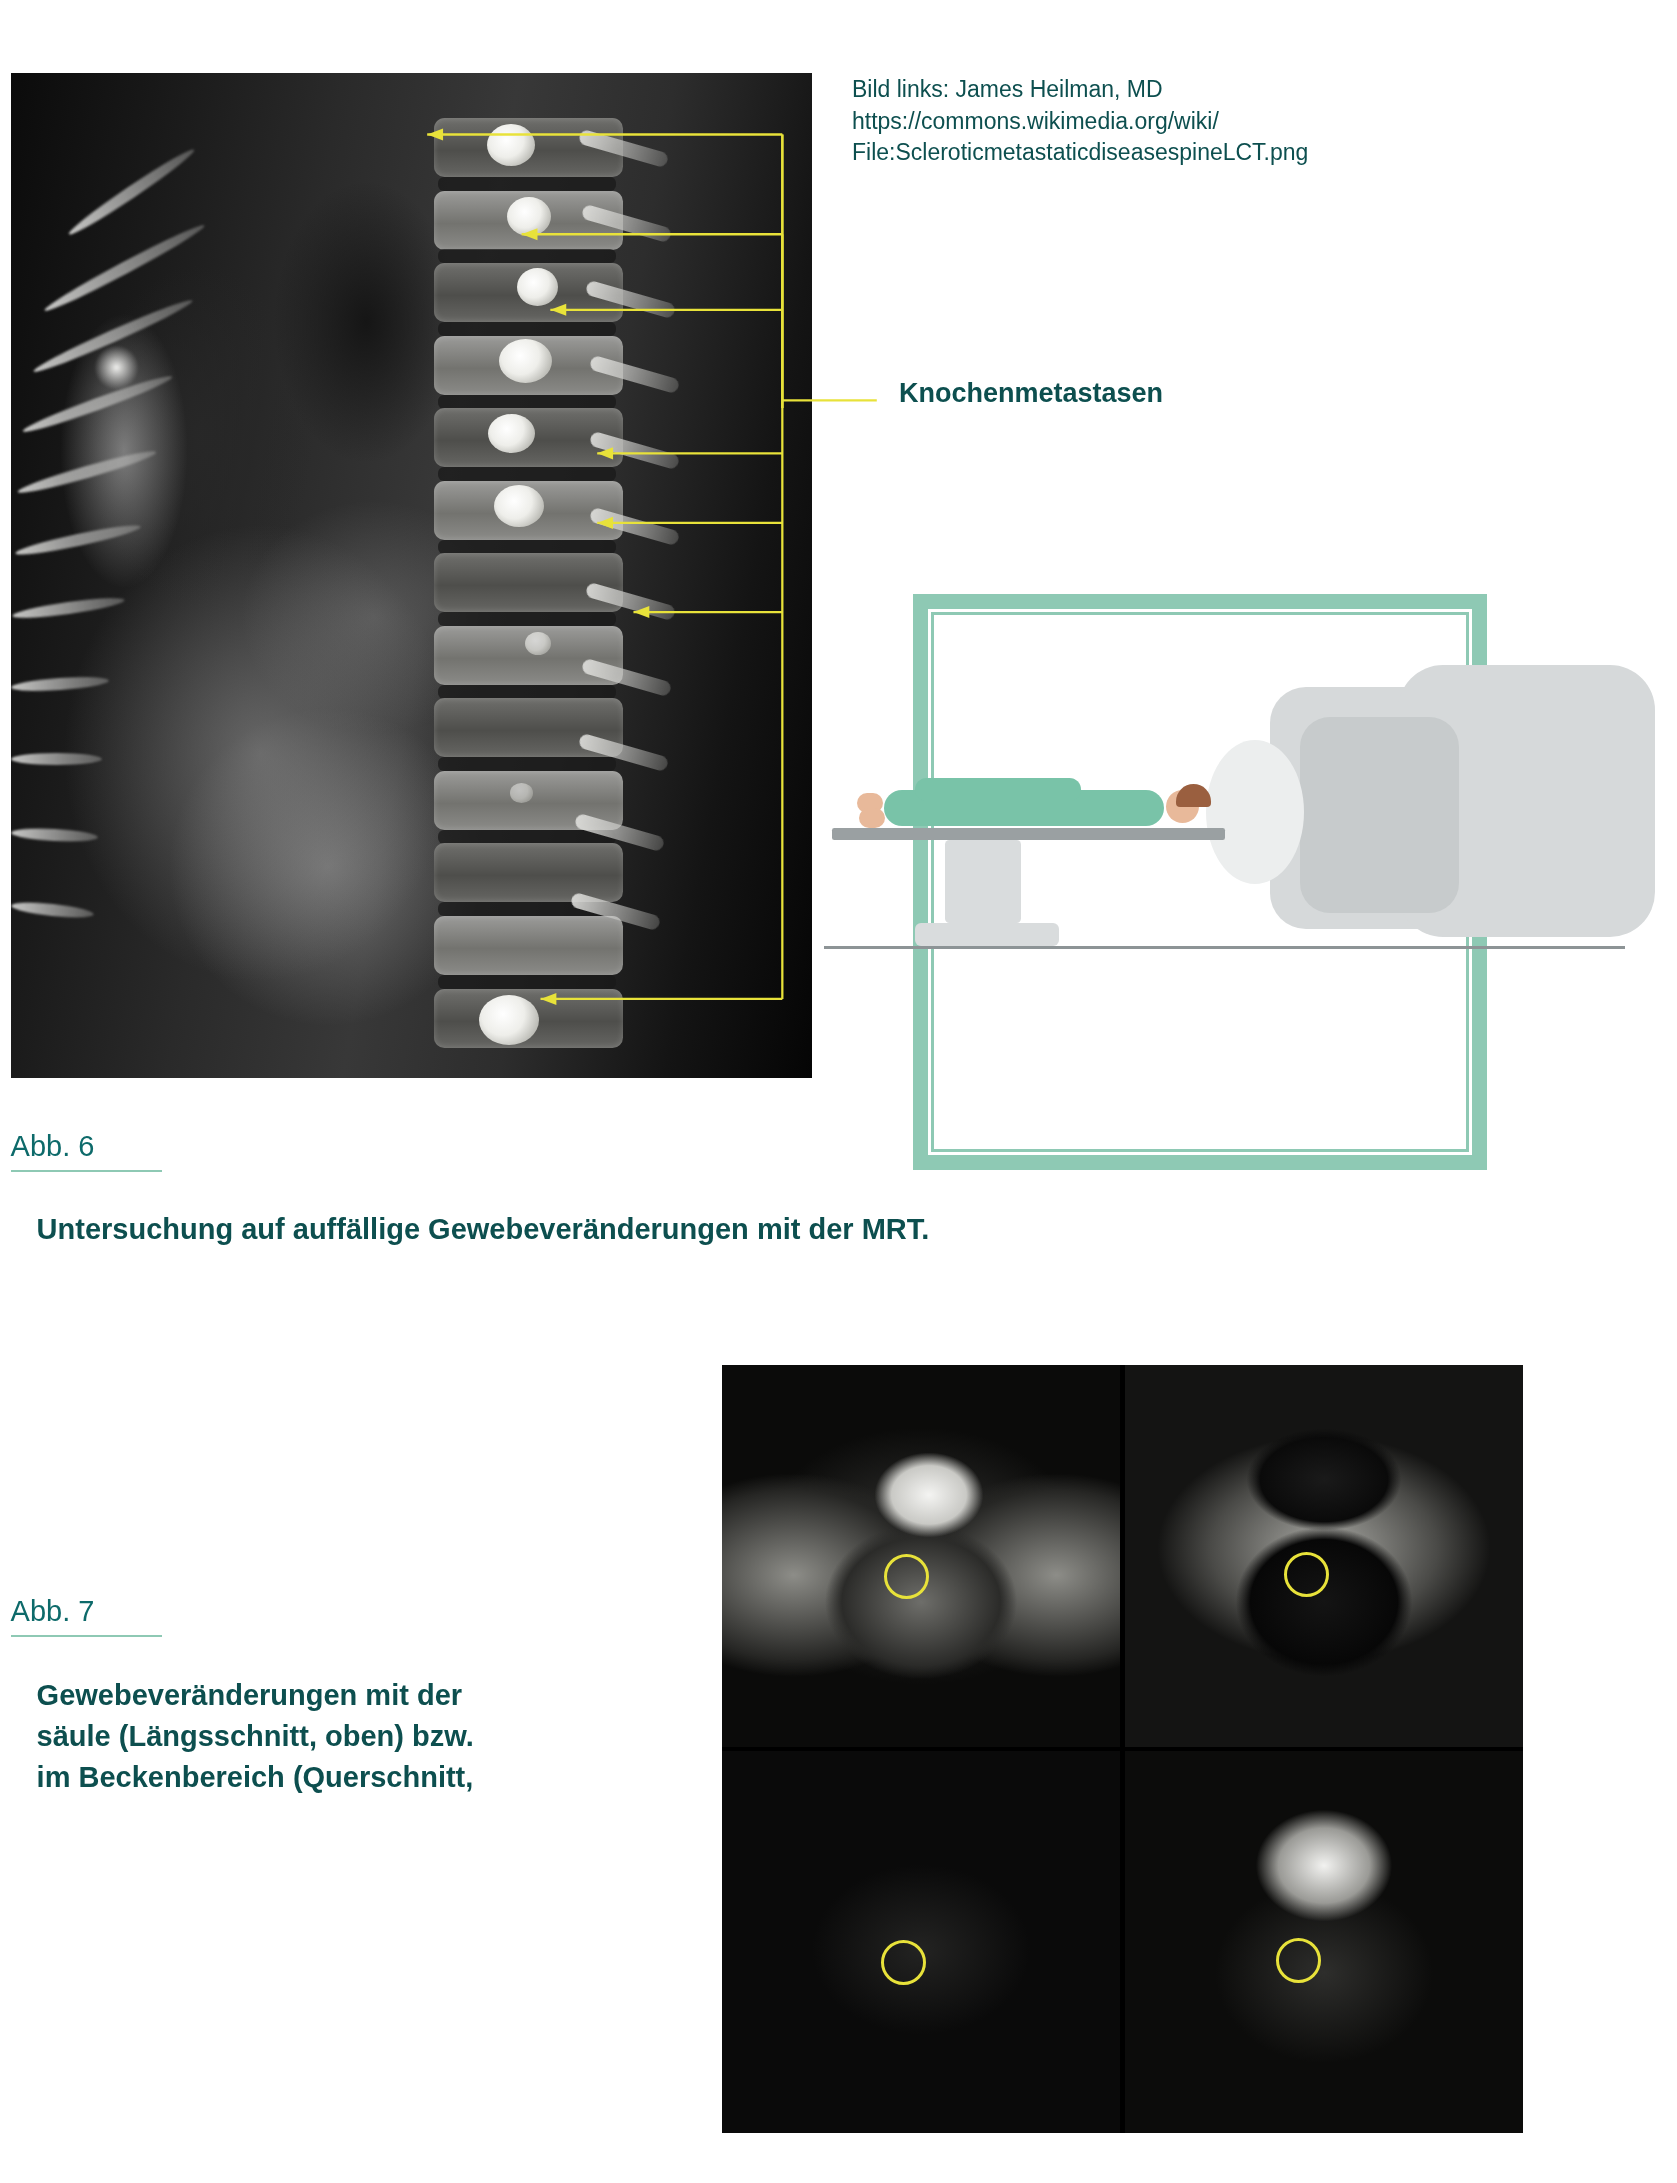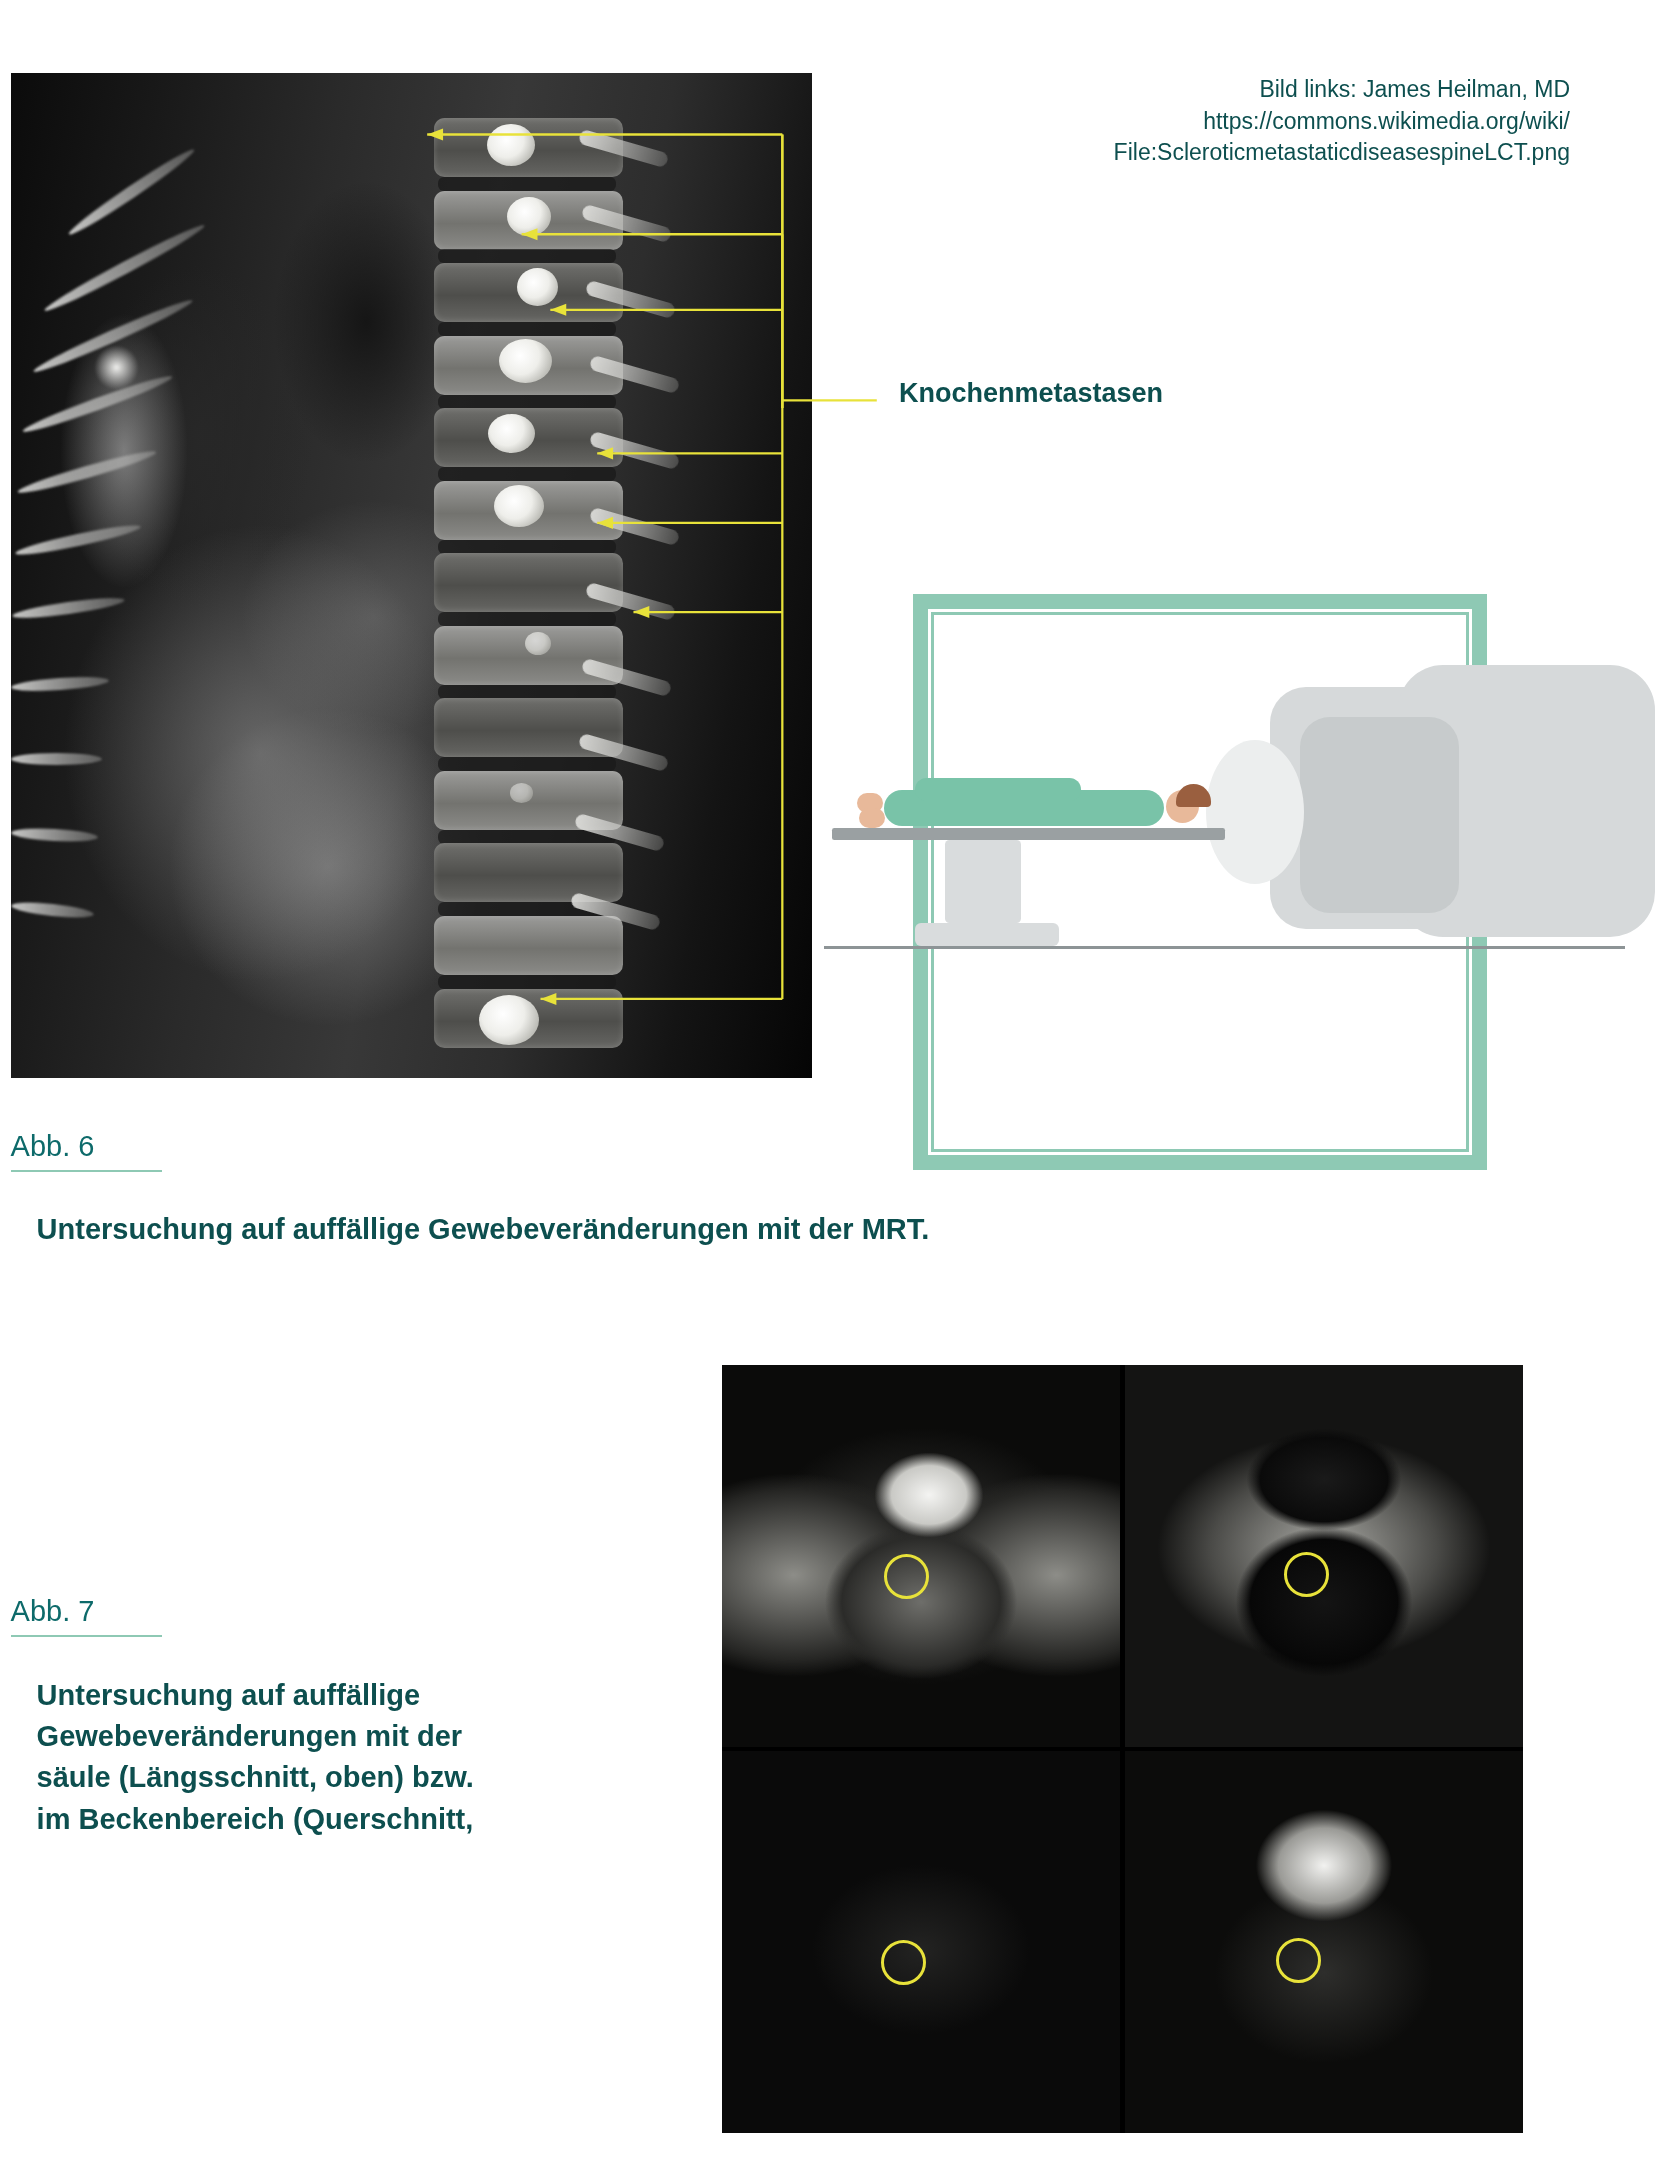--- a/index.html
+++ b/index.html
@@ -59,21 +59,21 @@
   }
 
   
   .leader-svg{position:absolute;left:0;top:0;width:1678px;height:2183px;pointer-events:none;}
 
   
   .credit{
     position:absolute;left:852px;top:74px;width:718px;
     font-size:23px;line-height:1.37;color:#0d4f4f;
   }
-  .credit div{white-space:nowrap;text-align:right;}
+  .credit div{white-space:nowrap;}
 
   .knochen-label{
     position:absolute;left:899px;top:378px;
     font-size:27px;font-weight:bold;color:#0d4f4f;white-space:nowrap;
   }
 
   
   .mrt-box{
     position:absolute;left:913px;top:594px;width:574px;height:576px;
     border:15px solid #8ec9b4;box-sizing:border-box;
@@ -297,21 +297,20 @@
 
   <div class="cap-num" style="left:10.6px;top:1111px;">Abb. 6</div>
   <div class="cap-rule" style="left:10.6px;top:1170px;"></div>
   <div class="cap-text" style="left:10.6px;top:1209px;width:1330px;">
     <div>Untersuchung auf auffällige Gewebeveränderungen mit der MRT.</div>
   </div>
 
   <div class="cap-num" style="left:10.6px;top:1576px;">Abb. 7</div>
   <div class="cap-rule" style="left:10.6px;top:1635px;"></div>
   <div class="cap-text" style="left:10.6px;top:1675px;width:650px;">
-    <div>Untersuchung auf auffällige</div>
     <div>Gewebeveränderungen mit der</div>
     <div>säule (Längsschnitt, oben) bzw.</div>
     <div>im Beckenbereich (Querschnitt,</div>
   </div>
 
   <div class="mri-grid">
     <div class="mri-cell mri-a">
       <div class="mri-mark" style="left:162px;top:189px;"></div>
     </div>
     <div class="mri-cell mri-b">

